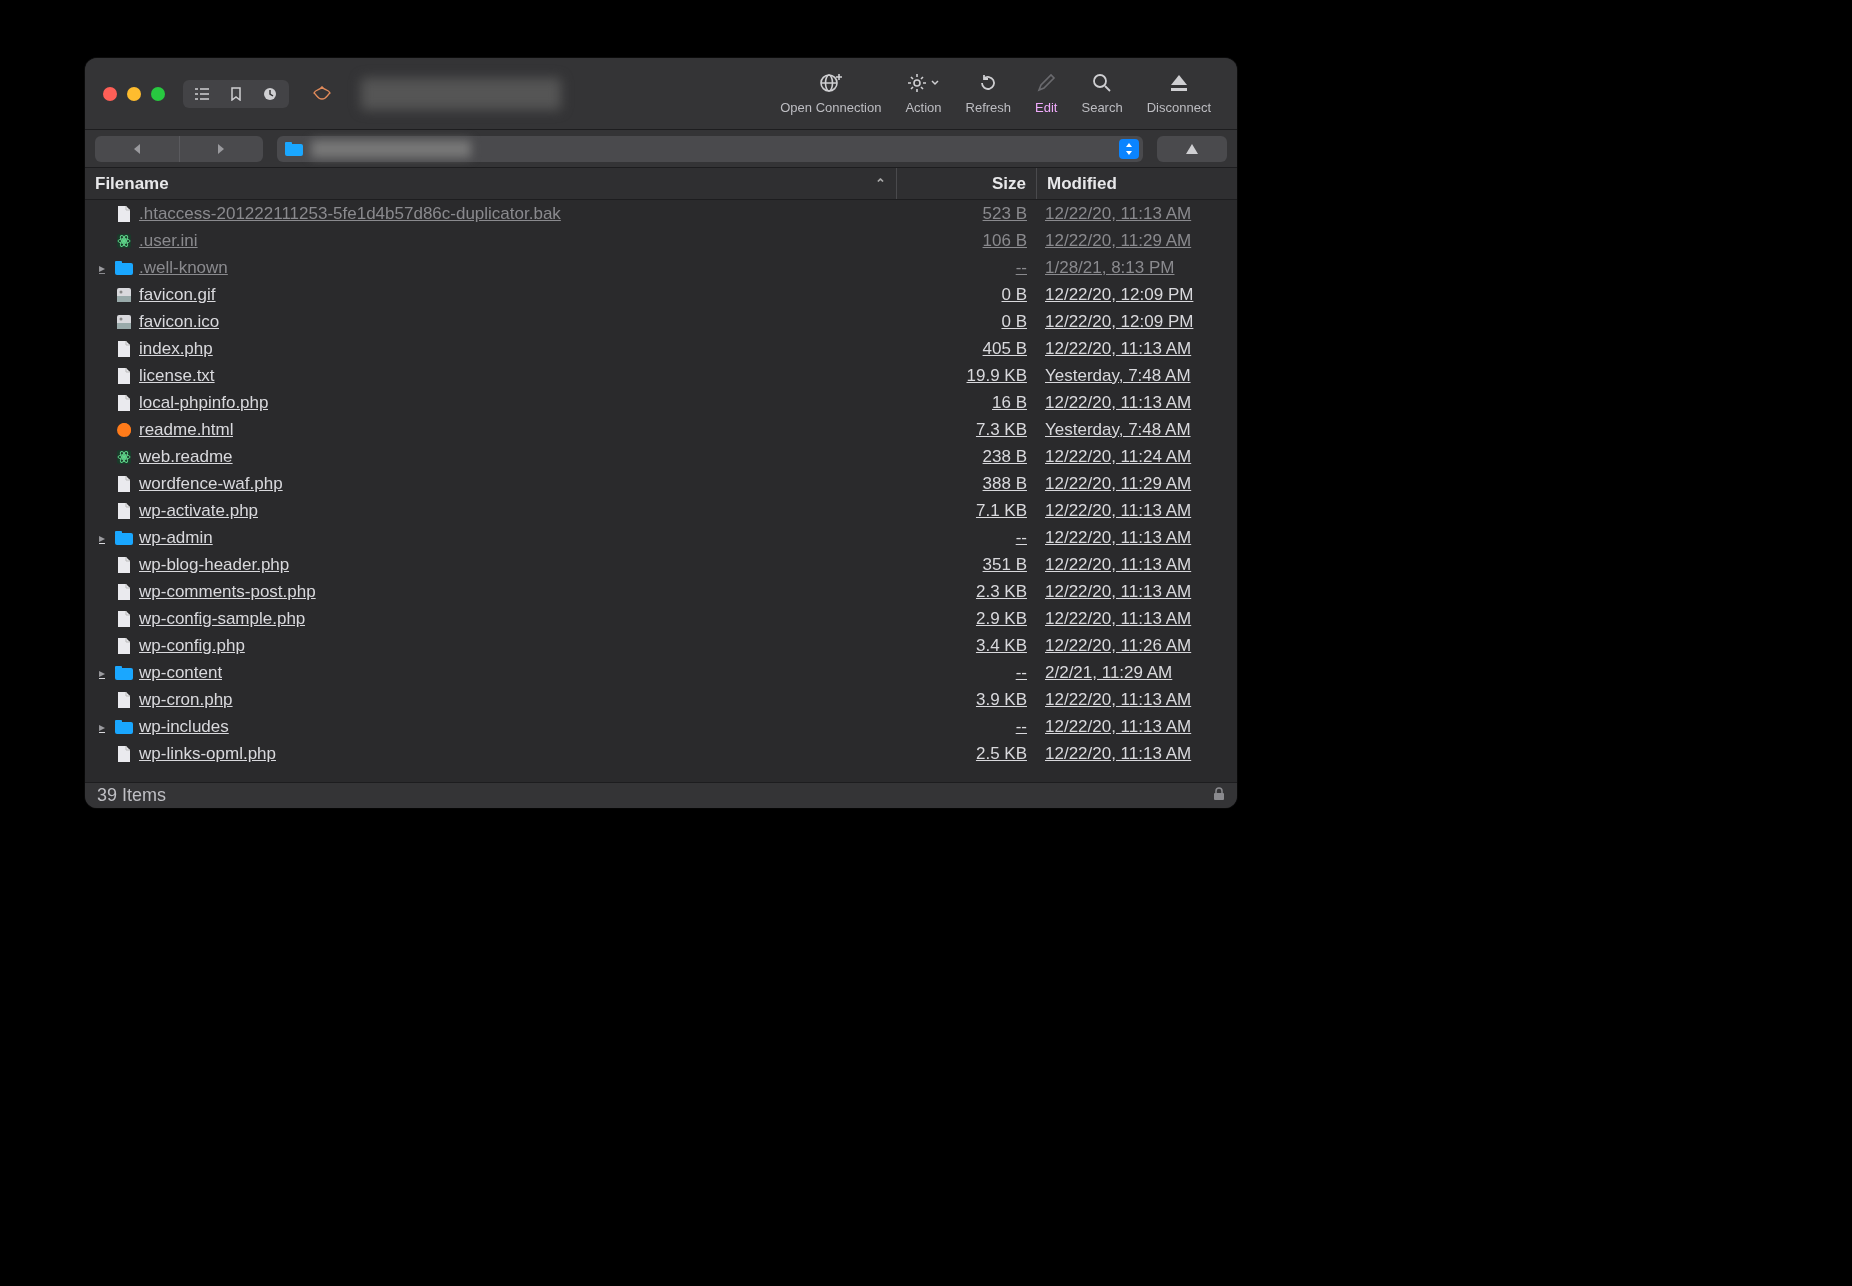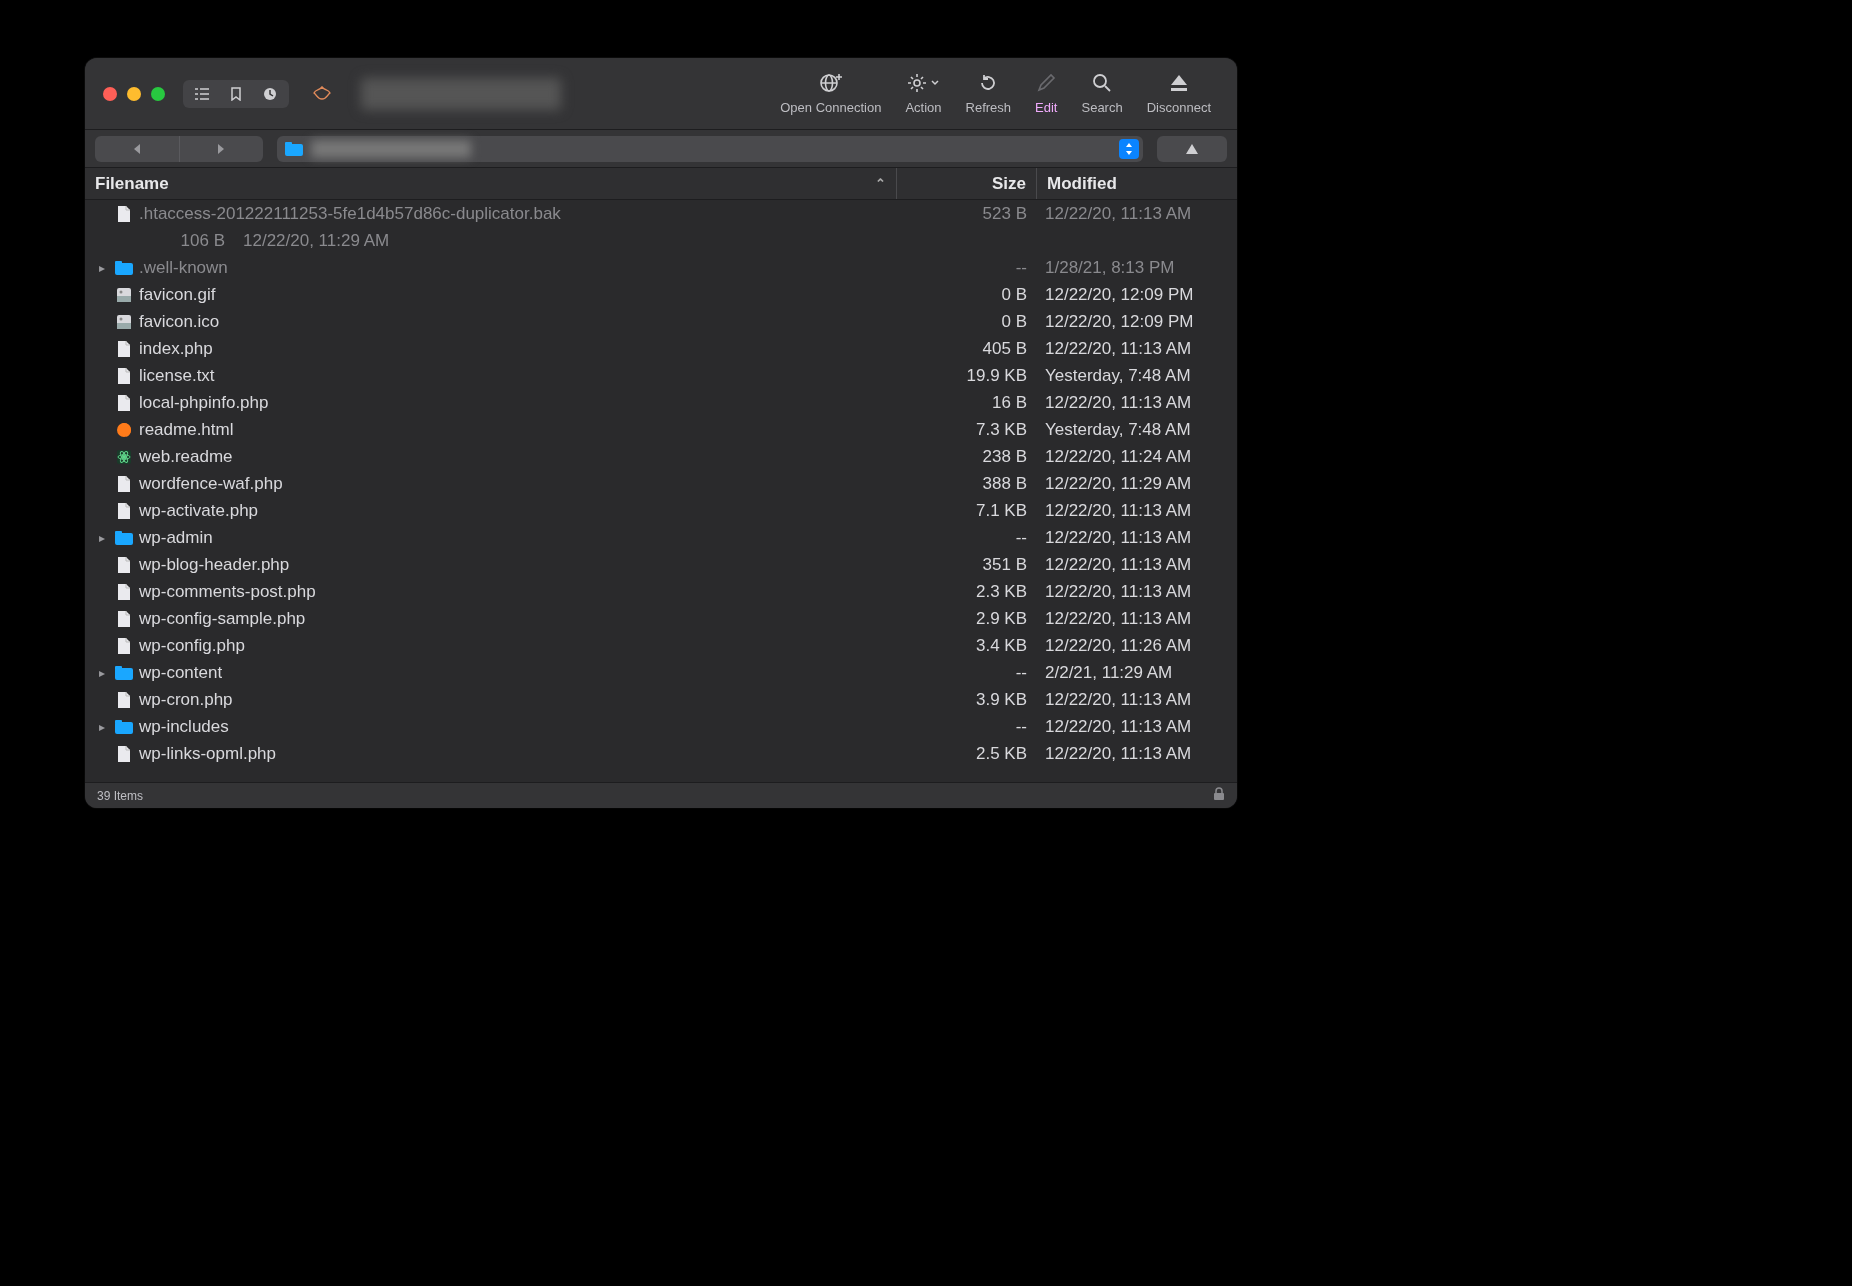--- a/index.html
+++ b/index.html
@@ -96,37 +96,38 @@
   .theader .col { padding: 0 10px; border-right: 1px solid #4a4a4d; height: 100%; display: flex; align-items: center; }
   .col-name { flex: 1; }
   .col-size { width: 140px; justify-content: flex-end; }
   .col-mod  { width: 200px; }
   .theader .sort-ind { margin-left: auto; color: #aaa; font-size: 13px; }
   
   .filelist { flex: 1; overflow: hidden; background: #2a2a2c; }
   .row {
     height: 27px; display: flex; align-items: center; padding-left: 10px; font-size: 17px;
     color: #d9d9dd;
+    text-decoration: underline;
   }
   .row.hidden-file { color: #8a8a8e; }
   .row .c-name { flex: 1; display: flex; align-items: center; gap: 6px; min-width: 0; }
   .row .c-size { width: 140px; text-align: right; padding-right: 10px; }
   .row .c-mod  { width: 200px; padding-left: 8px; white-space: nowrap; }
   .disclosure { width: 14px; text-align: center; color: #9a9a9e; font-size: 12px; }
   .ficon { width: 18px; height: 18px; display: flex; align-items: center; justify-content: center; flex-shrink: 0; }
   .ficon.folder svg rect { fill: #1aa7ff; }
   .ficon.file svg { fill: #e8e8ea; }
   .ficon.image svg { fill: #d0d0d4; }
   .ficon.atom svg { fill: #5fd68a; }
   .ficon.firefox svg circle { fill: #ff7b1a; }
   .fname { white-space: nowrap; overflow: hidden; text-overflow: ellipsis; }
   
   .statusbar {
     height: 26px; background: #343436; border-top: 1px solid #1d1d1f;
-    display: flex; align-items: center; padding: 0 12px; color: #bfbfc4; font-size: 12px;
+    display: flex; align-items: center; padding: 0 12px; color: #bfbfc4; font-size: 18px;
   }
   .statusbar .lock { margin-left: auto; color: #8a8a8e; font-size: 14px; }
 </style>
 </head>
 <body>
 
 <div class="window">
 
   <div class="toolbar">
     <div class="traffic-lights">
@@ -277,135 +278,148 @@
               <path d="M1 1h8l4 4v12H1z" fill="#eaeaee"></path>
               <path d="M9 1v4h4" fill="none" stroke="#bbb" stroke-width="1"></path>
             </svg>
           </span>
           <span class="fname">.htaccess-201222111253-5fe1d4b57d86c-duplicator.bak</span>
         </div>
         <div class="c-size">523 B</div>
         <div class="c-mod">12/22/20, 11:13 AM</div>
       </div>
       <div class="row hidden-file">
-        <div class="c-size">106 B</div>
-        <div class="c-mod">12/22/20, 11:29 AM</div>
-      </div>
-      <div class="row hidden-file">
-        <div class="c-name">
-          <span class="disclosure">▸</span>
-          <span class="ficon folder">
-            <svg width="18" height="14" viewBox="0 0 18 14">
-              <rect x="0" y="2" width="18" height="12" rx="2"></rect>
-              <rect x="0" y="0" width="7" height="4" rx="1" fill="#1aa7ff"></rect>
-            </svg>
-          </span>
-          <span class="fname">.well-known</span>
-        </div>
-        <div class="c-size">--</div>
-        <div class="c-mod">1/28/21, 8:13 PM</div>
-      </div>
-      <div class="row">
-        <div class="c-name">
-          <span class="disclosure"></span>
-          <span class="ficon image">
-            <svg width="16" height="16" viewBox="0 0 16 16">
-              <rect x="1" y="1" width="14" height="14" rx="2" fill="#d9d9dd"></rect>
-              <rect x="1" y="9" width="14" height="6" fill="#9aa"></rect>
-              <circle cx="5" cy="5" r="1.5" fill="#888"></circle>
-            </svg>
-          </span>
-          <span class="fname">favicon.gif</span>
-        </div>
-        <div class="c-size">0 B</div>
-        <div class="c-mod">12/22/20, 12:09 PM</div>
-      </div>
-      <div class="row">
-        <div class="c-name">
-          <span class="disclosure"></span>
-          <span class="ficon image">
-            <svg width="16" height="16" viewBox="0 0 16 16">
-              <rect x="1" y="1" width="14" height="14" rx="2" fill="#d9d9dd"></rect>
-              <rect x="1" y="9" width="14" height="6" fill="#9aa"></rect>
-              <circle cx="5" cy="5" r="1.5" fill="#888"></circle>
-            </svg>
-          </span>
-          <span class="fname">favicon.ico</span>
-        </div>
-        <div class="c-size">0 B</div>
-        <div class="c-mod">12/22/20, 12:09 PM</div>
-      </div>
-      <div class="row">
-        <div class="c-name">
-          <span class="disclosure"></span>
-          <span class="ficon file">
-            <svg width="14" height="18" viewBox="0 0 14 18">
-              <path d="M1 1h8l4 4v12H1z" fill="#eaeaee"></path>
-              <path d="M9 1v4h4" fill="none" stroke="#bbb" stroke-width="1"></path>
-            </svg>
-          </span>
-          <span class="fname">index.php</span>
-        </div>
-        <div class="c-size">405 B</div>
-        <div class="c-mod">12/22/20, 11:13 AM</div>
-      </div>
-      <div class="row">
-        <div class="c-name">
-          <span class="disclosure"></span>
-          <span class="ficon file">
-            <svg width="14" height="18" viewBox="0 0 14 18">
-              <path d="M1 1h8l4 4v12H1z" fill="#eaeaee"></path>
-              <path d="M9 1v4h4" fill="none" stroke="#bbb" stroke-width="1"></path>
-            </svg>
-          </span>
-          <span class="fname">license.txt</span>
-        </div>
-        <div class="c-size">19.9 KB</div>
-        <div class="c-mod">Yesterday, 7:48 AM</div>
-      </div>
-      <div class="row">
-        <div class="c-name">
-          <span class="disclosure"></span>
-          <span class="ficon file">
-            <svg width="14" height="18" viewBox="0 0 14 18">
-              <path d="M1 1h8l4 4v12H1z" fill="#eaeaee"></path>
-              <path d="M9 1v4h4" fill="none" stroke="#bbb" stroke-width="1"></path>
-            </svg>
-          </span>
-          <span class="fname">local-phpinfo.php</span>
-        </div>
-        <div class="c-size">16 B</div>
-        <div class="c-mod">12/22/20, 11:13 AM</div>
-      </div>
-      <div class="row">
-        <div class="c-name">
-          <span class="disclosure"></span>
-          <span class="ficon firefox">
-            <svg width="16" height="16" viewBox="0 0 16 16">
-              <circle cx="8" cy="8" r="7" fill="#3a2a6a"></circle>
-              <path d="M8 1c4 0 7 3 7 7 0 3-2 6-5 7 2-2 1-5-1-6 1-3-2-5-4-3C4 3 6 1 8 1z" fill="#ff7b1a"></path>
-            </svg>
-          </span>
-          <span class="fname">readme.html</span>
-        </div>
-        <div class="c-size">7.3 KB</div>
-        <div class="c-mod">Yesterday, 7:48 AM</div>
-      </div>
-      <div class="row">
         <div class="c-name">
           <span class="disclosure"></span>
           <span class="ficon atom">
             <svg width="16" height="16" viewBox="0 0 16 16">
               <rect x="1" y="1" width="14" height="14" rx="2" fill="#1a3a2a"></rect>
               <circle cx="8" cy="8" r="2" fill="#5fd68a"></circle>
               <ellipse cx="8" cy="8" rx="6" ry="2.2" fill="none" stroke="#5fd68a" stroke-width="1"></ellipse>
               <ellipse cx="8" cy="8" rx="6" ry="2.2" fill="none" stroke="#5fd68a" stroke-width="1" transform="rotate(60 8 8)"></ellipse>
               <ellipse cx="8" cy="8" rx="6" ry="2.2" fill="none" stroke="#5fd68a" stroke-width="1" transform="rotate(-60 8 8)"></ellipse>
             </svg>
           </span>
+          <span class="fname">.user.ini</span>
+        </div>
+        <div class="c-size">106 B</div>
+        <div class="c-mod">12/22/20, 11:29 AM</div>
+      </div>
+      <div class="row hidden-file">
+        <div class="c-name">
+          <span class="disclosure">▸</span>
+          <span class="ficon folder">
+            <svg width="18" height="14" viewBox="0 0 18 14">
+              <rect x="0" y="2" width="18" height="12" rx="2"></rect>
+              <rect x="0" y="0" width="7" height="4" rx="1" fill="#1aa7ff"></rect>
+            </svg>
+          </span>
+          <span class="fname">.well-known</span>
+        </div>
+        <div class="c-size">--</div>
+        <div class="c-mod">1/28/21, 8:13 PM</div>
+      </div>
+      <div class="row">
+        <div class="c-name">
+          <span class="disclosure"></span>
+          <span class="ficon image">
+            <svg width="16" height="16" viewBox="0 0 16 16">
+              <rect x="1" y="1" width="14" height="14" rx="2" fill="#d9d9dd"></rect>
+              <rect x="1" y="9" width="14" height="6" fill="#9aa"></rect>
+              <circle cx="5" cy="5" r="1.5" fill="#888"></circle>
+            </svg>
+          </span>
+          <span class="fname">favicon.gif</span>
+        </div>
+        <div class="c-size">0 B</div>
+        <div class="c-mod">12/22/20, 12:09 PM</div>
+      </div>
+      <div class="row">
+        <div class="c-name">
+          <span class="disclosure"></span>
+          <span class="ficon image">
+            <svg width="16" height="16" viewBox="0 0 16 16">
+              <rect x="1" y="1" width="14" height="14" rx="2" fill="#d9d9dd"></rect>
+              <rect x="1" y="9" width="14" height="6" fill="#9aa"></rect>
+              <circle cx="5" cy="5" r="1.5" fill="#888"></circle>
+            </svg>
+          </span>
+          <span class="fname">favicon.ico</span>
+        </div>
+        <div class="c-size">0 B</div>
+        <div class="c-mod">12/22/20, 12:09 PM</div>
+      </div>
+      <div class="row">
+        <div class="c-name">
+          <span class="disclosure"></span>
+          <span class="ficon file">
+            <svg width="14" height="18" viewBox="0 0 14 18">
+              <path d="M1 1h8l4 4v12H1z" fill="#eaeaee"></path>
+              <path d="M9 1v4h4" fill="none" stroke="#bbb" stroke-width="1"></path>
+            </svg>
+          </span>
+          <span class="fname">index.php</span>
+        </div>
+        <div class="c-size">405 B</div>
+        <div class="c-mod">12/22/20, 11:13 AM</div>
+      </div>
+      <div class="row">
+        <div class="c-name">
+          <span class="disclosure"></span>
+          <span class="ficon file">
+            <svg width="14" height="18" viewBox="0 0 14 18">
+              <path d="M1 1h8l4 4v12H1z" fill="#eaeaee"></path>
+              <path d="M9 1v4h4" fill="none" stroke="#bbb" stroke-width="1"></path>
+            </svg>
+          </span>
+          <span class="fname">license.txt</span>
+        </div>
+        <div class="c-size">19.9 KB</div>
+        <div class="c-mod">Yesterday, 7:48 AM</div>
+      </div>
+      <div class="row">
+        <div class="c-name">
+          <span class="disclosure"></span>
+          <span class="ficon file">
+            <svg width="14" height="18" viewBox="0 0 14 18">
+              <path d="M1 1h8l4 4v12H1z" fill="#eaeaee"></path>
+              <path d="M9 1v4h4" fill="none" stroke="#bbb" stroke-width="1"></path>
+            </svg>
+          </span>
+          <span class="fname">local-phpinfo.php</span>
+        </div>
+        <div class="c-size">16 B</div>
+        <div class="c-mod">12/22/20, 11:13 AM</div>
+      </div>
+      <div class="row">
+        <div class="c-name">
+          <span class="disclosure"></span>
+          <span class="ficon firefox">
+            <svg width="16" height="16" viewBox="0 0 16 16">
+              <circle cx="8" cy="8" r="7" fill="#3a2a6a"></circle>
+              <path d="M8 1c4 0 7 3 7 7 0 3-2 6-5 7 2-2 1-5-1-6 1-3-2-5-4-3C4 3 6 1 8 1z" fill="#ff7b1a"></path>
+            </svg>
+          </span>
+          <span class="fname">readme.html</span>
+        </div>
+        <div class="c-size">7.3 KB</div>
+        <div class="c-mod">Yesterday, 7:48 AM</div>
+      </div>
+      <div class="row">
+        <div class="c-name">
+          <span class="disclosure"></span>
+          <span class="ficon atom">
+            <svg width="16" height="16" viewBox="0 0 16 16">
+              <rect x="1" y="1" width="14" height="14" rx="2" fill="#1a3a2a"></rect>
+              <circle cx="8" cy="8" r="2" fill="#5fd68a"></circle>
+              <ellipse cx="8" cy="8" rx="6" ry="2.2" fill="none" stroke="#5fd68a" stroke-width="1"></ellipse>
+              <ellipse cx="8" cy="8" rx="6" ry="2.2" fill="none" stroke="#5fd68a" stroke-width="1" transform="rotate(60 8 8)"></ellipse>
+              <ellipse cx="8" cy="8" rx="6" ry="2.2" fill="none" stroke="#5fd68a" stroke-width="1" transform="rotate(-60 8 8)"></ellipse>
+            </svg>
+          </span>
           <span class="fname">web.readme</span>
         </div>
         <div class="c-size">238 B</div>
         <div class="c-mod">12/22/20, 11:24 AM</div>
       </div>
       <div class="row">
         <div class="c-name">
           <span class="disclosure"></span>
           <span class="ficon file">
             <svg width="14" height="18" viewBox="0 0 14 18">

